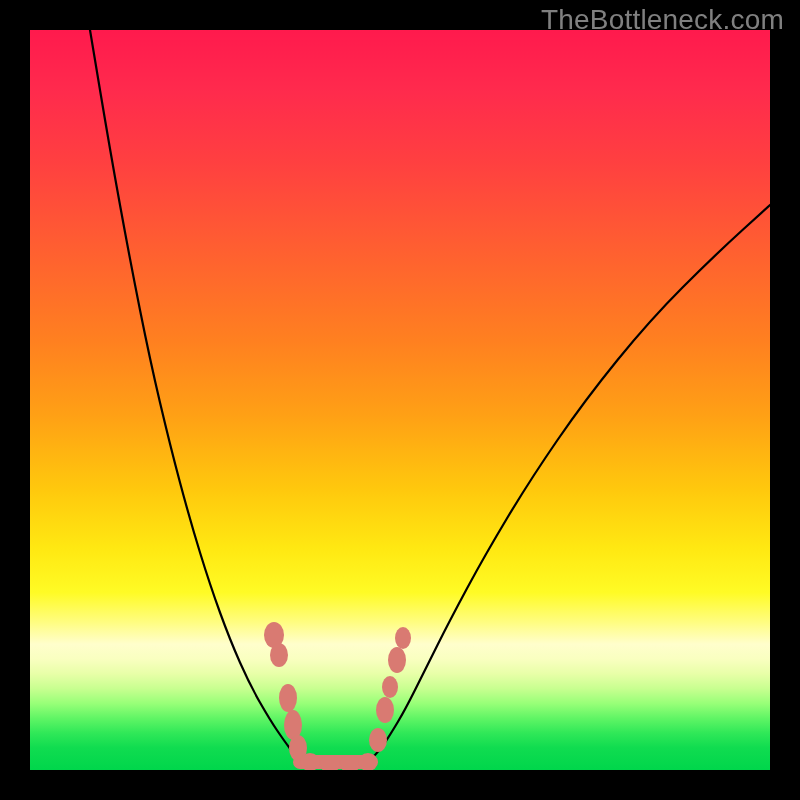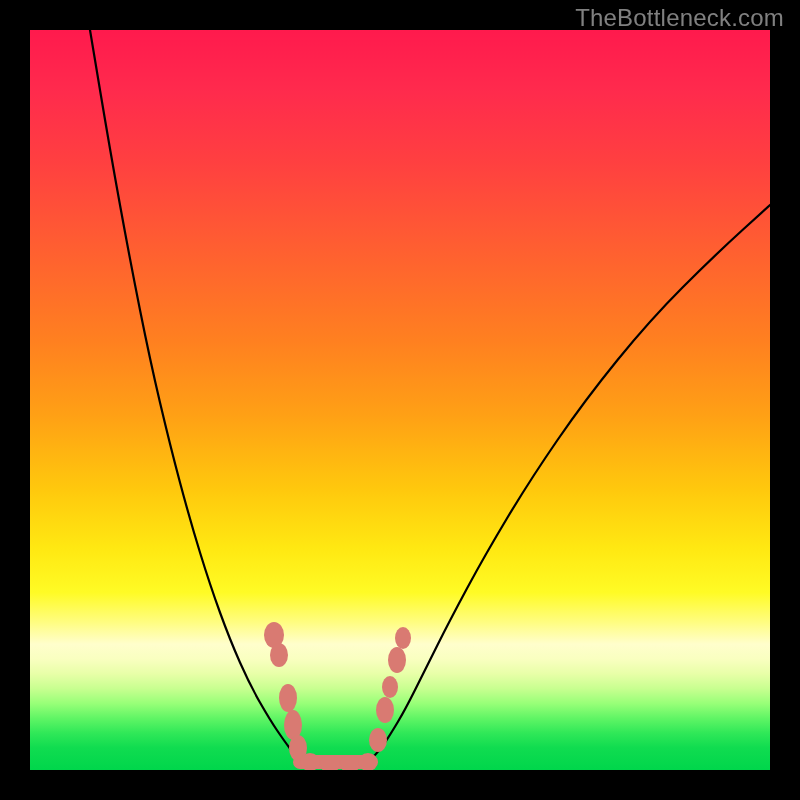--- a/index.html
+++ b/index.html
@@ -52,21 +52,21 @@
       #30e858 95%,
       #10dc50 97%,
       #00d64b 100%
     );
   }
   .watermark {
     position: absolute;
     top: 4px;
     right: 16px;
     color: #808080;
-    font-size: 24px;
+    font-size: 28px;
     letter-spacing: 0.2px;
     font-weight: 400;
     z-index: 10;
   }
   svg.curves {
     position: absolute;
     left: 0;
     top: 0;
     width: 100%;
     height: 100%;

